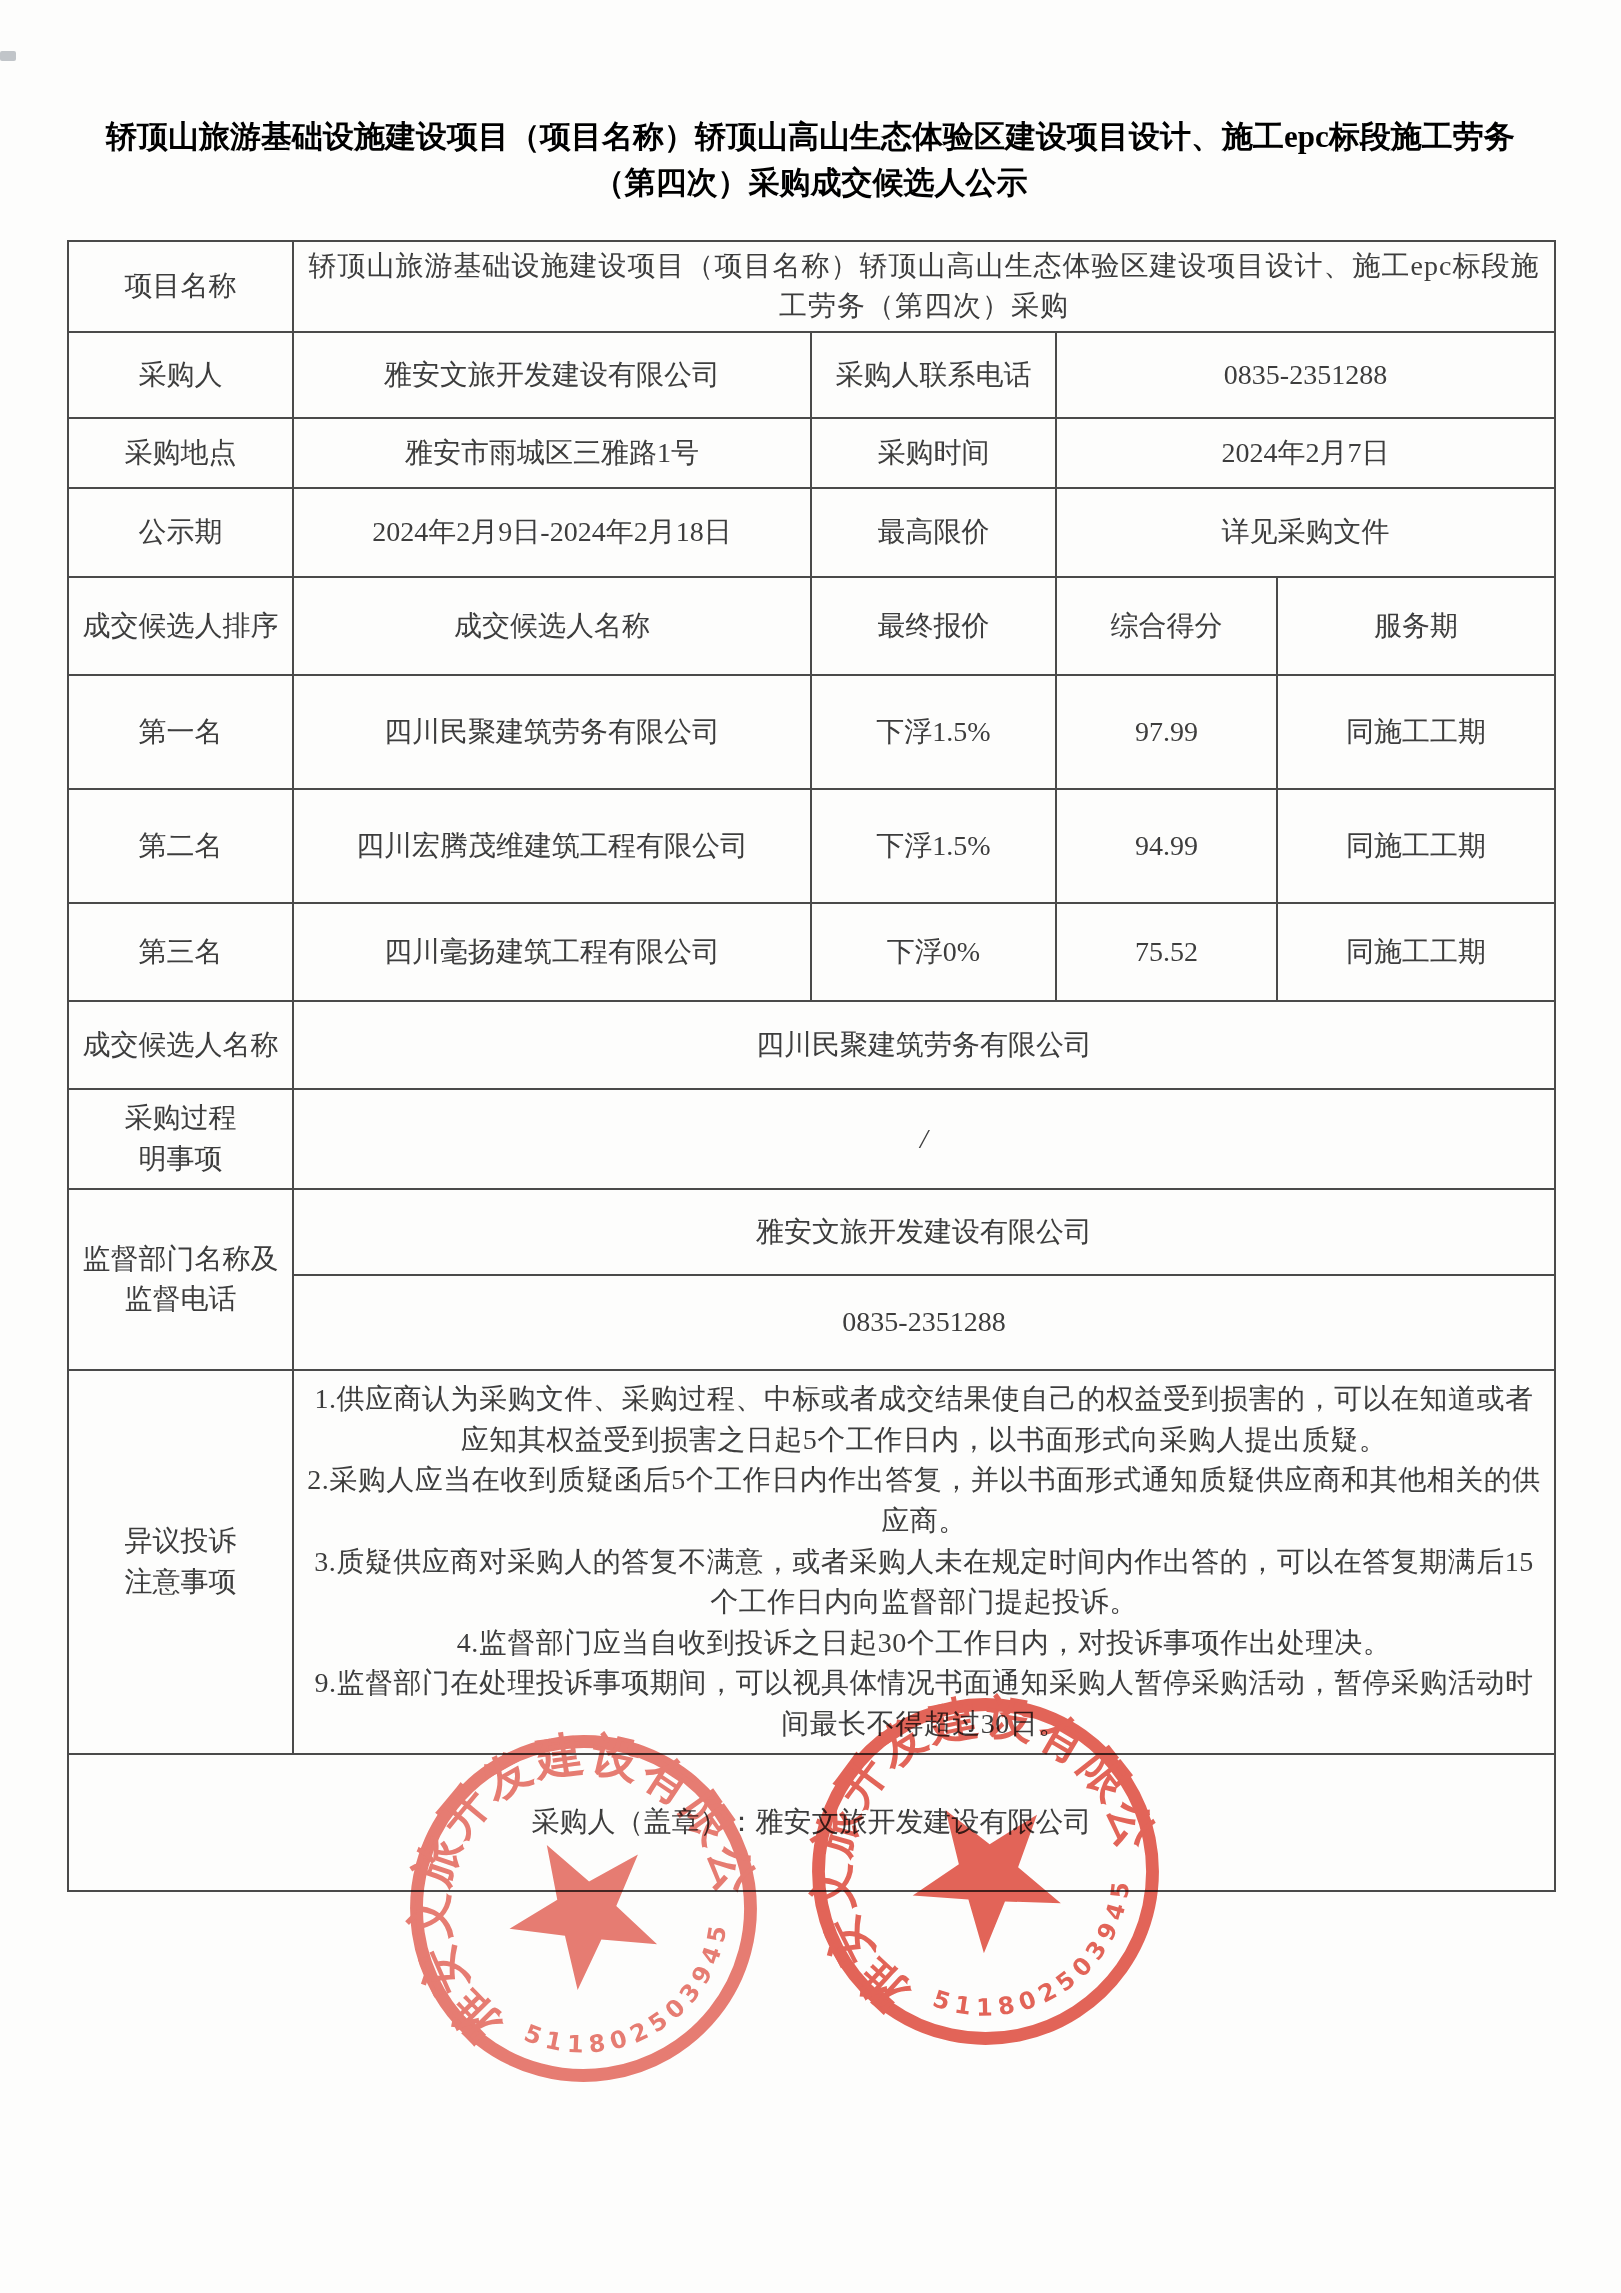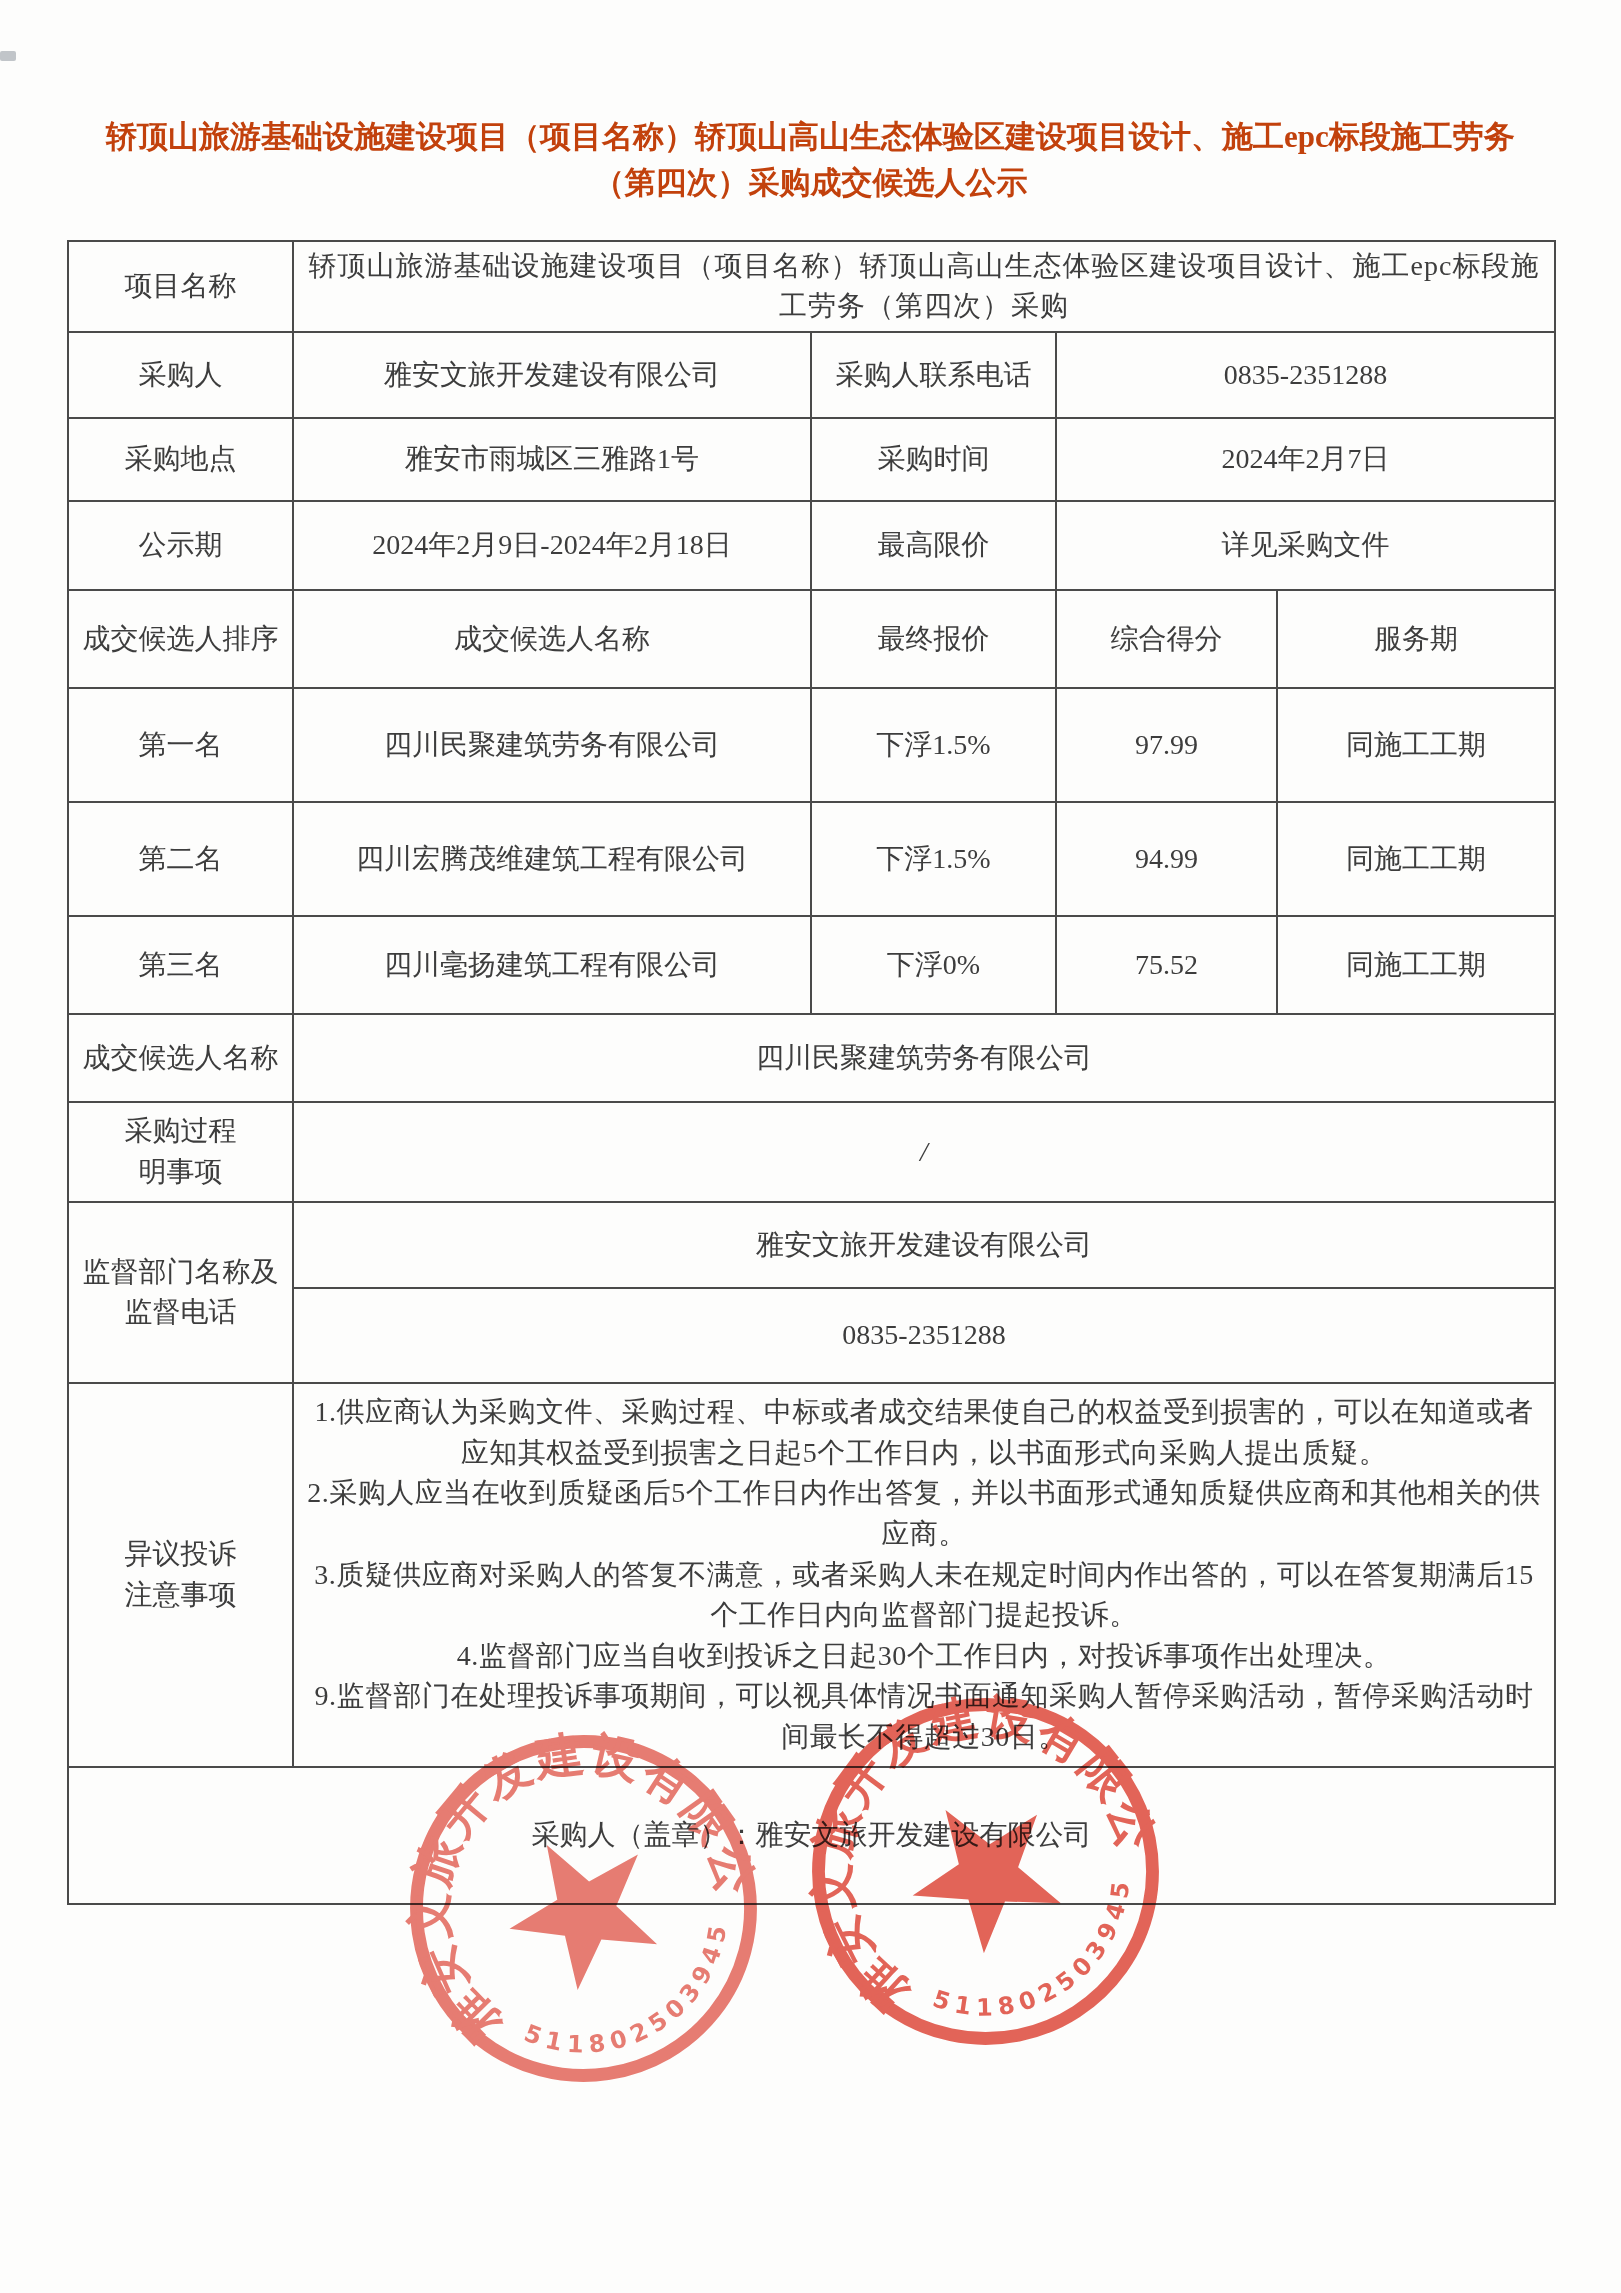--- a/index.html
+++ b/index.html
@@ -3,21 +3,21 @@
 <meta charset="utf-8">
 <style>
   html,body{margin:0;padding:0;}
   body{
     width:1621px;height:2294px;position:relative;background:#fdfdfc;
     font-family:"Liberation Serif","DejaVu Serif",serif;color:#3a3a3a;
     overflow:hidden;
   }
   .page-title{
     position:absolute;top:114px;left:39px;width:1543px;text-align:center;
-    font-size:31px;font-weight:bold;line-height:46px;color:#c2410c;
+    font-size:31px;font-weight:bold;line-height:46px;color:#000000;
   }
   table.doc{
     position:absolute;left:67px;top:240px;width:1487px;
     border-collapse:collapse;table-layout:fixed;
   }
   table.doc td{
     border:2px solid #4a4a4a;font-size:28px;text-align:center;
     vertical-align:middle;padding:3.9px 9.8px;color:#3d3d3d;line-height:1.45;
     overflow:hidden;
   }
@@ -60,21 +60,21 @@
     <td colspan="4" class="txt-left proj-val">轿顶山旅游基础设施建设项目（项目名称）轿顶山高山生态体验区建设项目设计、施工epc标段施工劳务（第四次）采购</td>
   </tr>
 
   <tr style="height:86px">
     <td class="lbl">采购人</td>
     <td>雅安文旅开发建设有限公司</td>
     <td class="lbl">采购人联系电话</td>
     <td colspan="2">0835-2351288</td>
   </tr>
 
-  <tr style="height:83px">
+  <tr style="height:70px">
     <td class="lbl">采购地点</td>
     <td>雅安市雨城区三雅路1号</td>
     <td class="lbl">采购时间</td>
     <td colspan="2">2024年2月7日</td>
   </tr>
 
   <tr style="height:89px">
     <td class="lbl">公示期</td>
     <td>2024年2月9日-2024年2月18日</td>
     <td class="lbl">最高限价</td>

